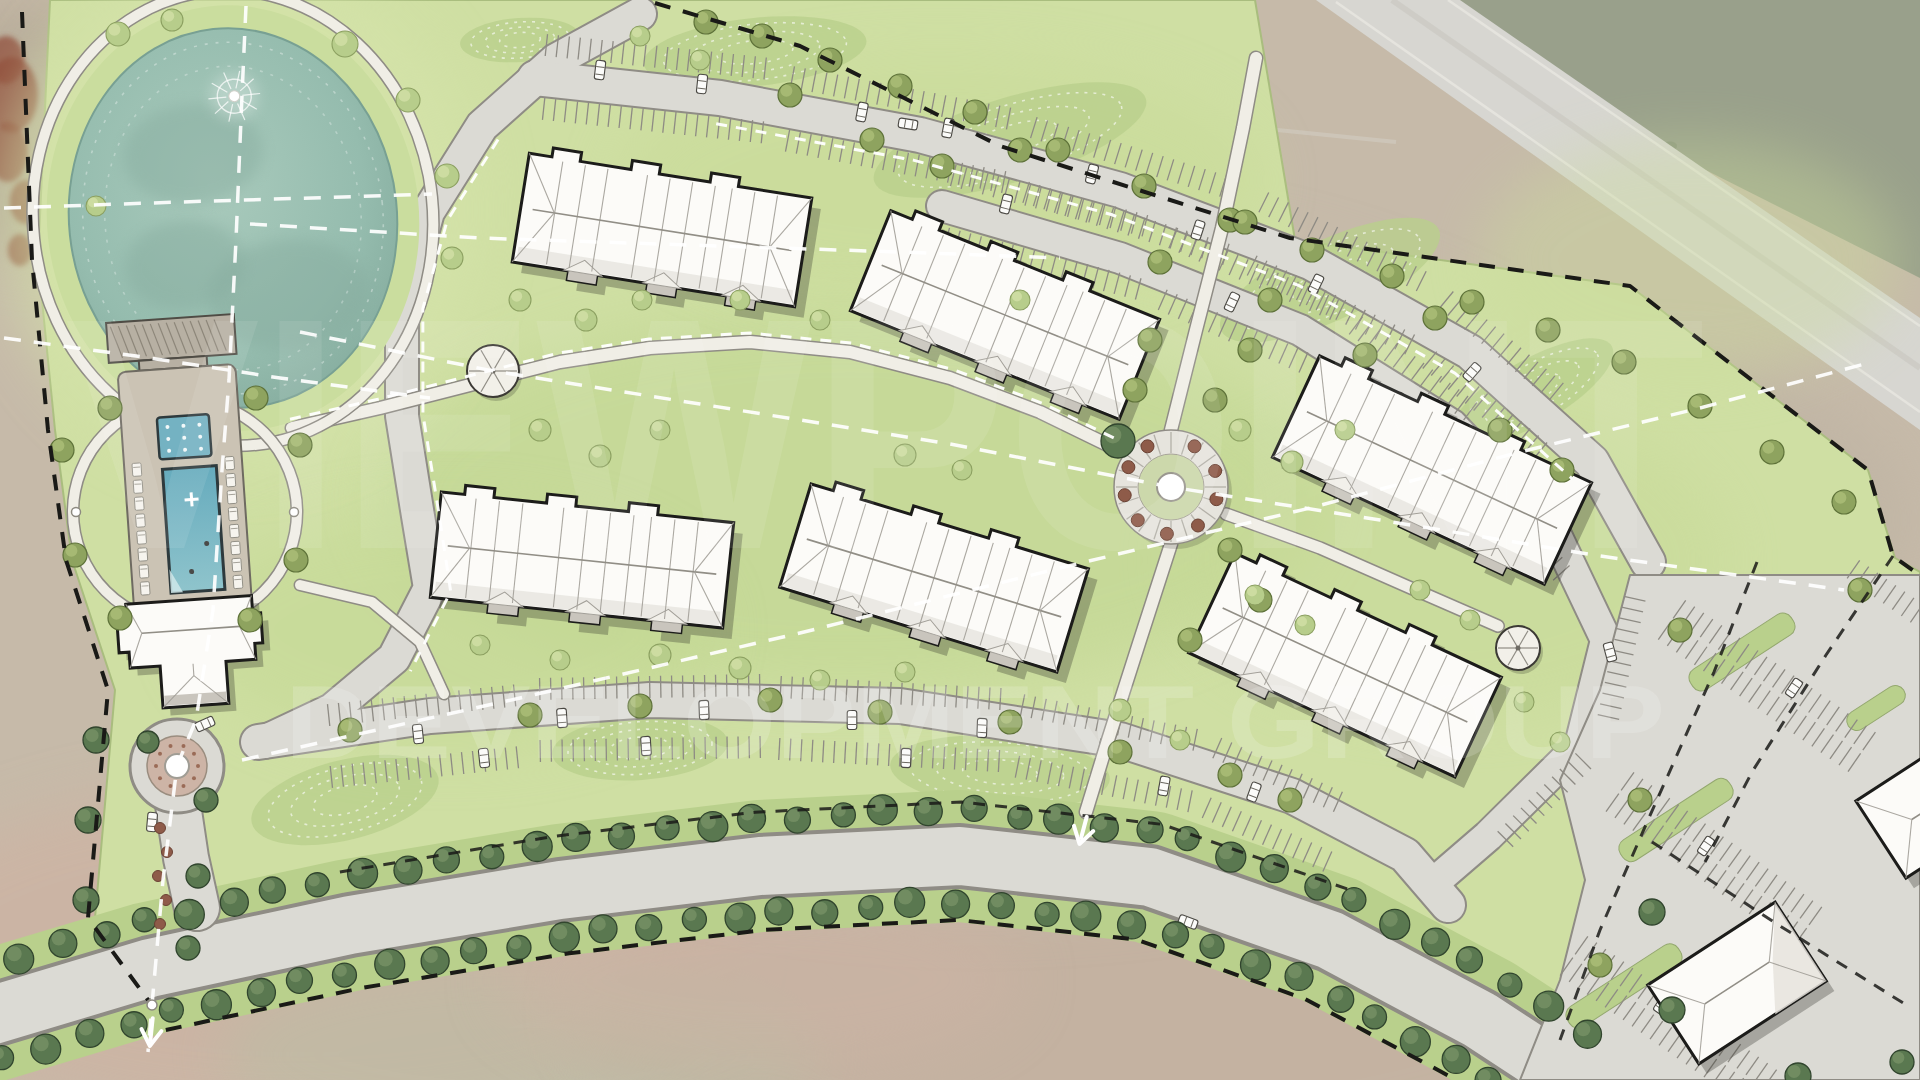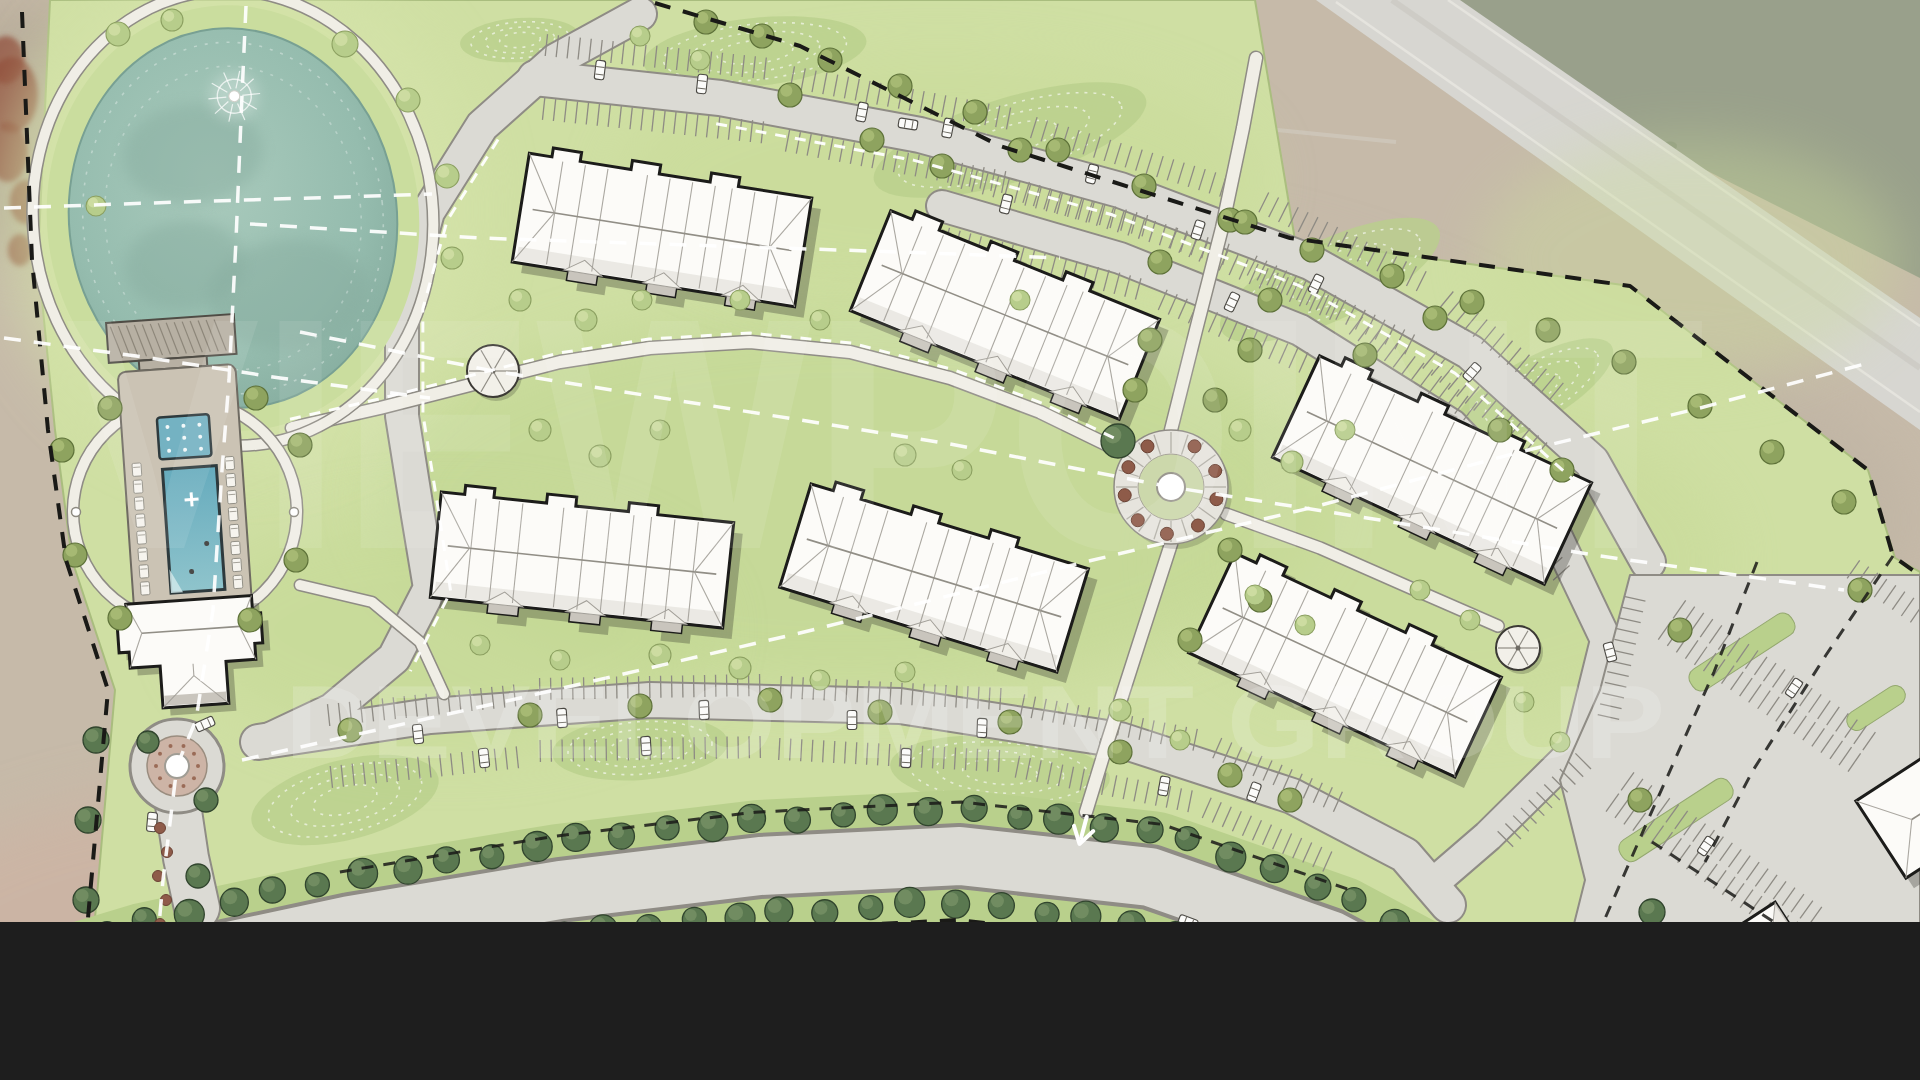--- a/index.html
+++ b/index.html
@@ -1,16 +1,16 @@
 <!DOCTYPE html>
 <html style="--aerial-base: #c6baa9; --aerial-pink: #cfb2a2; --aerial-shadow: #b3a795; --aerial-scrub: #99a08b; --aerial-red: #8e4636; --highway: #d7d6d1; --site-green: #cfdfa3; --green-dark: #b9d08c; --lawn-ring: #cadd9e; --water: #9cc2b3; --water-deep: #7fae9f; --road: #dbdad4; --road-casing: #8f8c85; --path: #f0eee6; --roof-white: #fcfbf8; --roof-line: #a29f98; --porch-gray: #c9c5bd; --outline: #1c1c1a; --tree-dark: #5a7850; --tree-mid: #8ea35f; --tree-light: #b7cd8b; --shrub-red: #8e5b49; --pool: #74b2c2; --deck: #cbc3b4; --deck-dark: #b7b0a3; --boundary: #1a1a17; --sight: #ffffff; --watermark: #ffffff;"><head>
 <meta charset="utf-8">
 <style>
   html,body{margin:0;padding:0;background:#1e1e1e;}
-  .stage{position:relative;width:1920px;height:922px;overflow:hidden;background:#c6baa9;}
+  .stage{position:relative;width:1920px;height:1080px;overflow:hidden;background:#c6baa9;}
   svg{position:absolute;left:0;top:0;display:block;}
   :root{
     --aerial-base:#c6baa9; --aerial-pink:#cfb2a2; --aerial-shadow:#b3a795; --aerial-scrub:#99a08b;
     --aerial-red:#8e4636; --highway:#d7d6d1;
     --site-green:#cfdfa3; --green-dark:#b9d08c; --lawn-ring:#cadd9e;
     --water:#9cc2b3; --water-deep:#7fae9f;
     --road:#dbdad4; --road-casing:#8f8c85; --path:#f0eee6;
     --roof-white:#fcfbf8; --roof-line:#a29f98; --porch-gray:#c9c5bd; --outline:#1c1c1a;
     --tree-dark:#5a7850; --tree-mid:#8ea35f; --tree-light:#b7cd8b;
     --shrub-red:#8e5b49; --pool:#74b2c2; --deck:#cbc3b4; --deck-dark:#b7b0a3;

